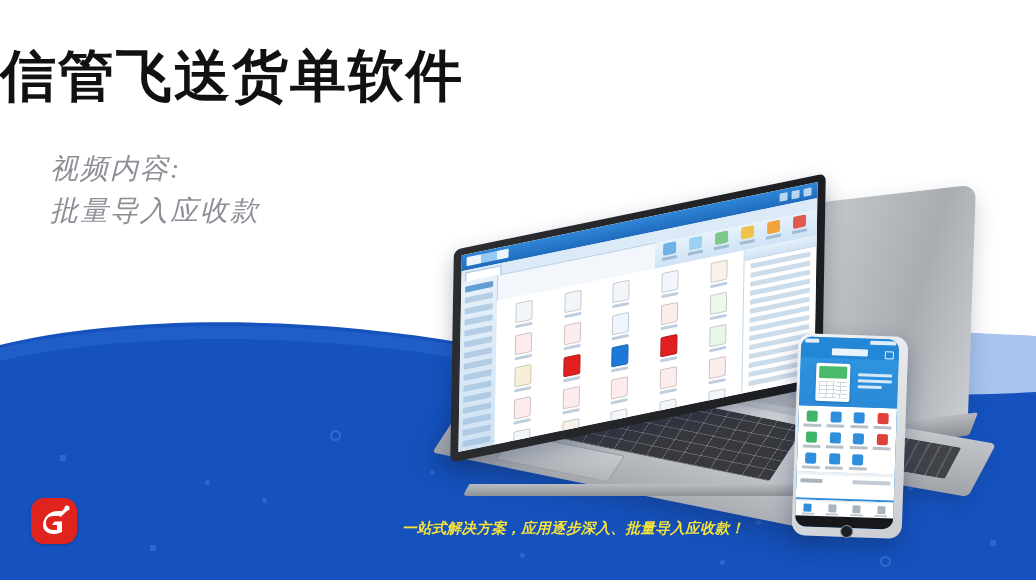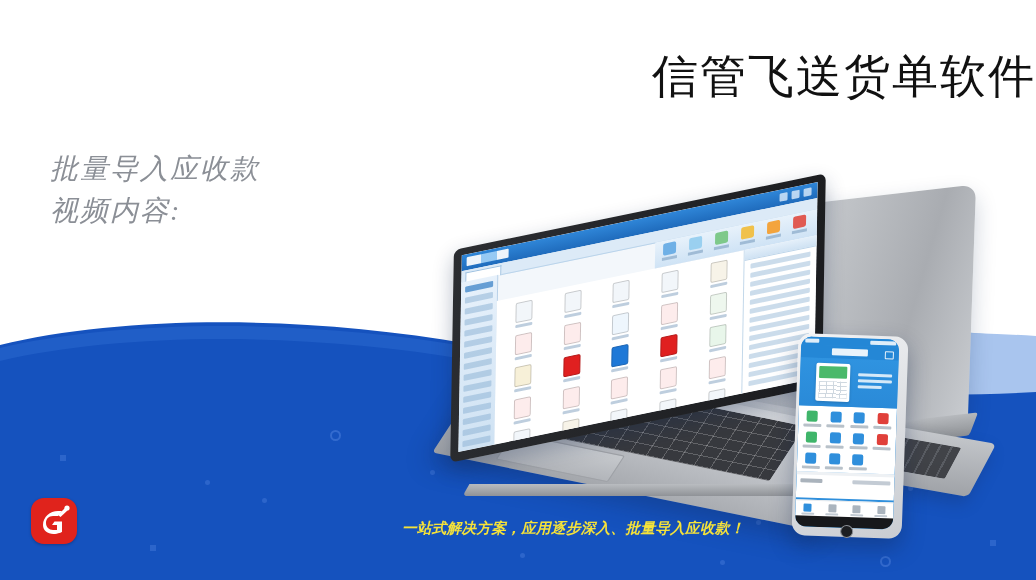--- a/index.html
+++ b/index.html
@@ -10,22 +10,22 @@
   }
   #stage{position:relative;width:1036px;height:580px;overflow:hidden;background:#fff;}
 
   
   .wave-layer{position:absolute;left:0;top:0;width:1036px;height:580px;}
   .wave-layer svg{display:block;width:1036px;height:580px;}
 
   
   .title{
     position:absolute;left:0;top:40px;width:1036px;
-    text-align:right;
-    font-size:46px;line-height:72px;font-weight:normal;
+    text-align:left;
+    font-size:56px;line-height:72px;font-weight:bold;
     color:#111111;letter-spacing:2px;
     white-space:nowrap;
   }
   .subtitle{
     position:absolute;left:50px;top:148px;
     font-family:"Liberation Serif","DejaVu Serif",serif;
     font-style:italic;font-size:28px;line-height:42px;
     color:#8b8f96;letter-spacing:2px;
   }
   .subtitle div{white-space:nowrap;}
@@ -224,22 +224,22 @@
     <span class="dot sq" style="left:990px;top:540px"></span>
     <span class="dot rd" style="left:520px;top:553px"></span>
     <span class="dot ring" style="left:330px;top:430px"></span>
     <span class="dot ring" style="left:880px;top:556px"></span>
     <span class="dot rd" style="left:205px;top:480px"></span>
   </div>
 
   <div class="title">信管飞送货单软件</div>
 
   <div class="subtitle">
+    <div>视频内容:</div>
     <div>批量导入应收款</div>
-    <div>视频内容:</div>
   </div>
 
   <div class="devices">
 
     <div class="laptop-back">
       <div class="hinge"></div>
     </div>
     <div class="laptop-back-base">
       <div class="laptop-back-keys"></div>
     </div>

